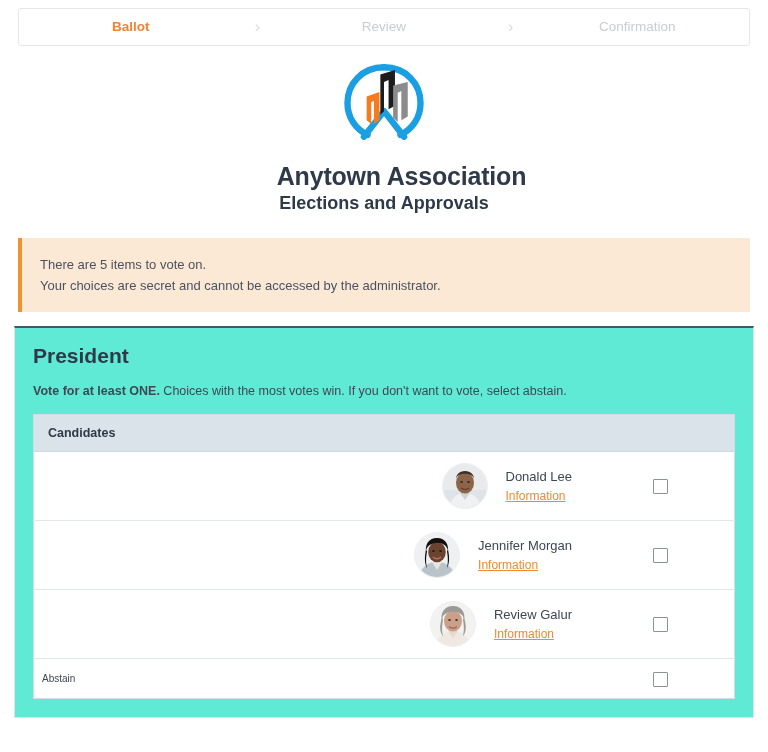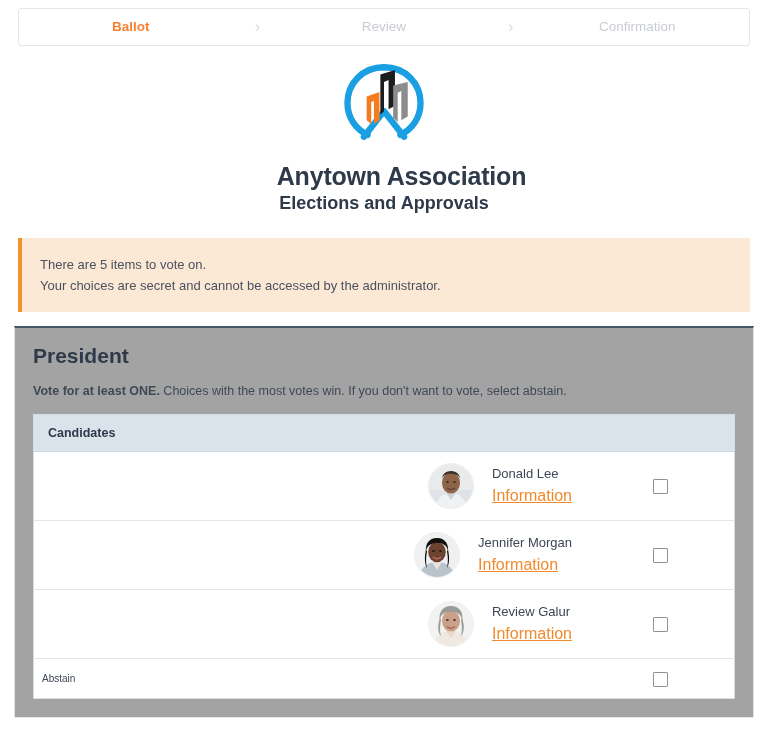--- a/index.html
+++ b/index.html
@@ -90,21 +90,21 @@
     box-sizing: border-box;
     font-size: 13px;
     line-height: 1.62;
     color: #4a5260;
   }
   .alert-line { display: block; }
 
   
   .ballot-section {
     margin: 14px 14px 0 14px;
-    background: #a3a3a3;
+    background: #5eead4;
     border-top: 2px solid #45566b;
     border-left: 1px solid #dfe4ea;
     border-right: 1px solid #dfe4ea;
     border-bottom: 1px solid #dfe4ea;
     padding: 16px 18px 18px 18px;
     box-sizing: border-box;
   }
   .contest-title {
     font-size: 21px;
     font-weight: bold;
@@ -164,21 +164,21 @@
     margin-right: 18px;
   }
   .avatar svg { display: block; width: 100%; height: 100%; }
   .cand-text { display: flex; flex-direction: column; justify-content: center; }
   .cand-name {
     font-size: 13px;
     color: #3d4655;
     line-height: 1.5;
   }
   .cand-info {
-    font-size: 16px;
+    font-size: 12px;
     color: #f08a2c;
     text-decoration: underline;
     line-height: 1.5;
     cursor: pointer;
     width: max-content;
   }
 
   .check-cell {
     width: 120px;
     text-align: center;

